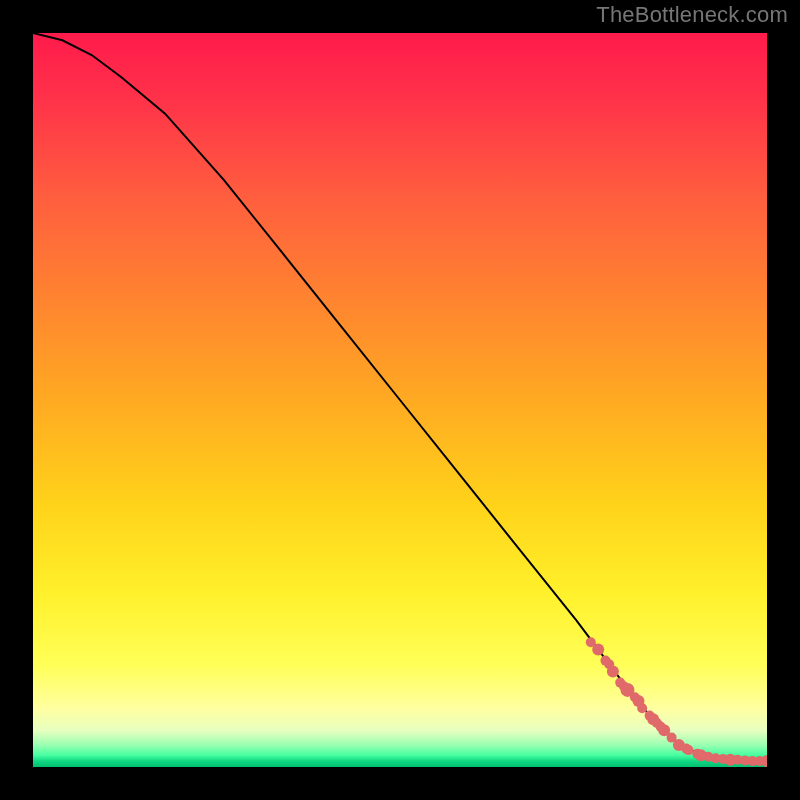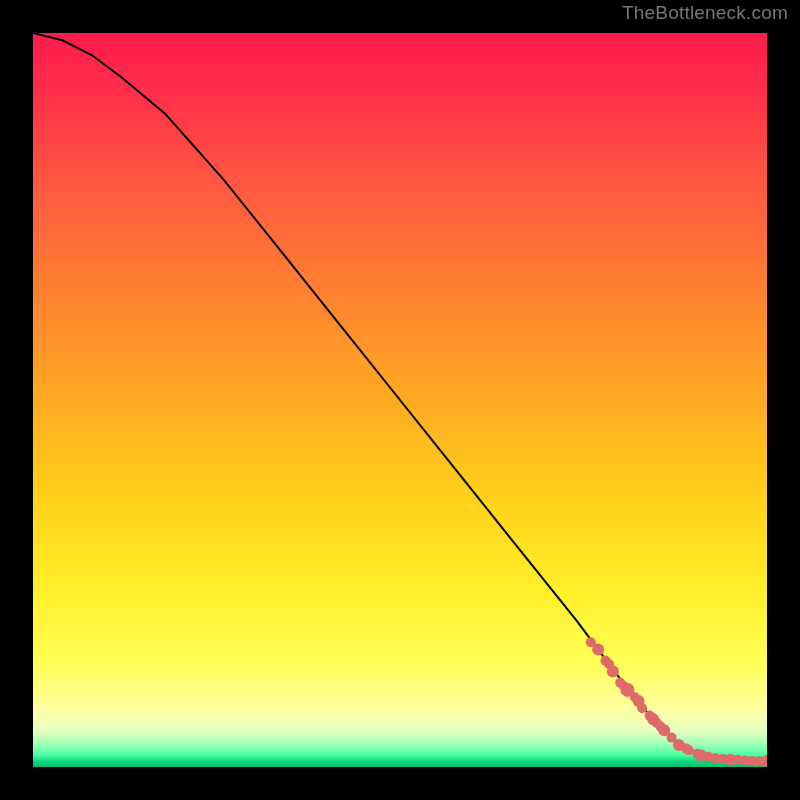--- a/index.html
+++ b/index.html
@@ -15,21 +15,21 @@
     width: 800px;
     height: 800px;
     background: #000;
   }
   .attribution {
     position: absolute;
     top: 2px;
     right: 12px;
     color: #767676;
     font-family: Arial, Helvetica, sans-serif;
-    font-size: 19px;
+    font-size: 22px;
     font-weight: 500;
     letter-spacing: 0.2px;
   }
   .plot {
     position: absolute;
     left: 33px;
     top: 33px;
     width: 734px;
     height: 734px;
   }

